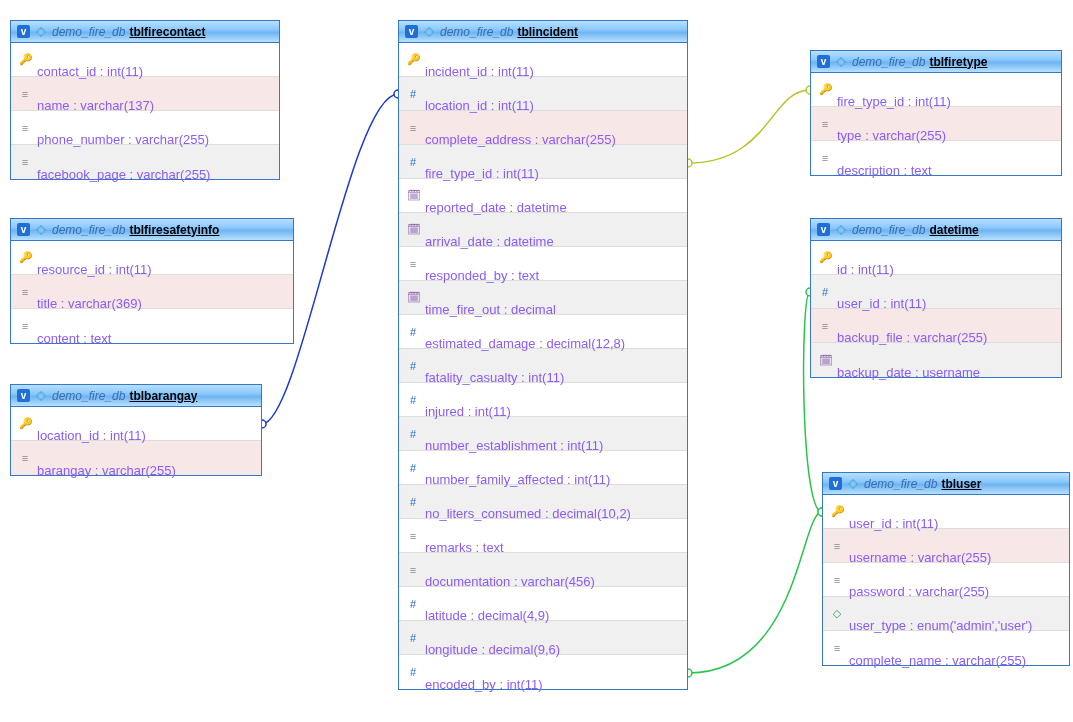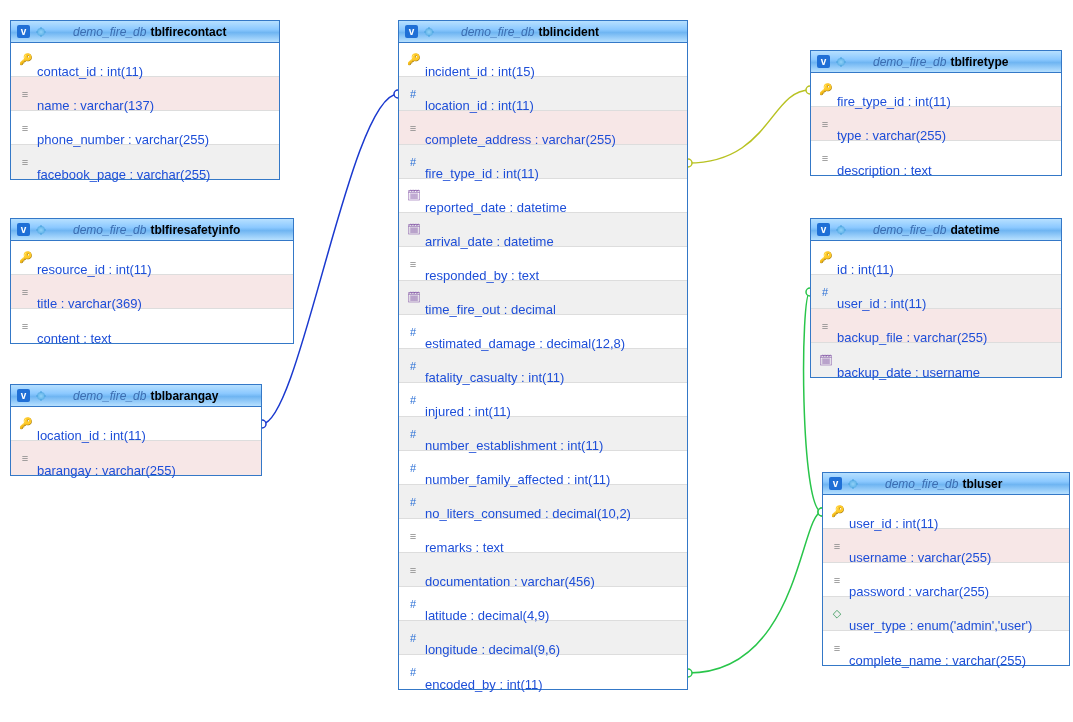--- a/index.html
+++ b/index.html
@@ -68,42 +68,42 @@
     position: absolute;
     top: 1px; left: 1px; right: 1px; bottom: 1px;
     background:
       radial-gradient(circle, #4aa3e0 1px, transparent 1px) 50% 0 / 4px 4px,
       radial-gradient(circle, #4aa3e0 1px, transparent 1px) 50% 100% / 4px 4px,
       radial-gradient(circle, #4aa3e0 1px, transparent 1px) 0 50% / 4px 4px,
       radial-gradient(circle, #4aa3e0 1px, transparent 1px) 100% 50% / 4px 4px;
     background-repeat: no-repeat;
     opacity: .55;
   }
-  .dbname { color: #3b6db1; font-style: italic; font-size: 12px; margin-left: 21px; }
-  .tblname { color: #000; font-weight: bold; font-size: 12px; }
+  .dbname { color: #3b6db1; font-style: italic; font-size: 12px; }
+  .tblname { color: #000; font-weight: bold; font-size: 12px; text-decoration: underline; }
   .row {
     height: 34px;
     display: flex;
     align-items: center;
     gap: 6px;
     padding: 0 8px;
     border-bottom: 1px solid #ddd;
     white-space: nowrap;
   }
   .row:last-child { border-bottom: none; }
   .row.z0 { background: #fff; }
   .row.z1 { background: #f0f0f0; }
   .row.idx { background: #f7e7e7 !important; }
   .ico { display:inline-block; width:12px; text-align:center; font-size:11px; }
   .ico.key { color: #caa200; }
   .ico.hash { color: #2a6fd6; }
   .ico.txt { color: #888; }
   .ico.dt { color: #7a4aa0; }
   .ico.en { color: #3a9a5b; }
-  .coltext { color: #1d4ed8; margin-top: 24px; }
+  .coltext { color: #8b5cf6; margin-top: 24px; }
 </style>
 </head>
 <body>
 
 <svg class="connectors">
     <path d="M 262 424 C 300 424, 350 94, 398 94" stroke="#1a39cf" fill="none" stroke-width="1.5"></path>
     <circle cx="262" cy="424" r="4" fill="#fff" stroke="#1a39cf" stroke-width="1.5"></circle>
     <circle cx="398" cy="94" r="4" fill="#fff" stroke="#1a39cf" stroke-width="1.5"></circle>
     <path d="M 688 163 C 770 163, 770 90, 810 90" stroke="#b8c222" fill="none" stroke-width="1.5"></path>
     <circle cx="688" cy="163" r="4" fill="#fff" stroke="#b8c222" stroke-width="1.5"></circle>
@@ -178,21 +178,21 @@
   </div>
 <div class="table" style="left: 398px; top: 20px; width: 290px;">
     <div class="thead">
       <span class="vicon">v</span>
       <span class="gicon"></span>
       <span class="dbname">demo_fire_db</span> 
       <span class="tblname">tblincident</span>
     </div>
     <div class="row z0">
       <span class="ico key">🔑</span>
-      <span class="coltext">incident_id : int(15)</span>
+      <span class="coltext">incident_id : int(11)</span>
     </div>
     <div class="row z1">
       <span class="ico hash">#</span>
       <span class="coltext">location_id : int(11)</span>
     </div>
     <div class="row z0 idx">
       <span class="ico txt">≡</span>
       <span class="coltext">complete_address : varchar(255)</span>
     </div>
     <div class="row z1">

